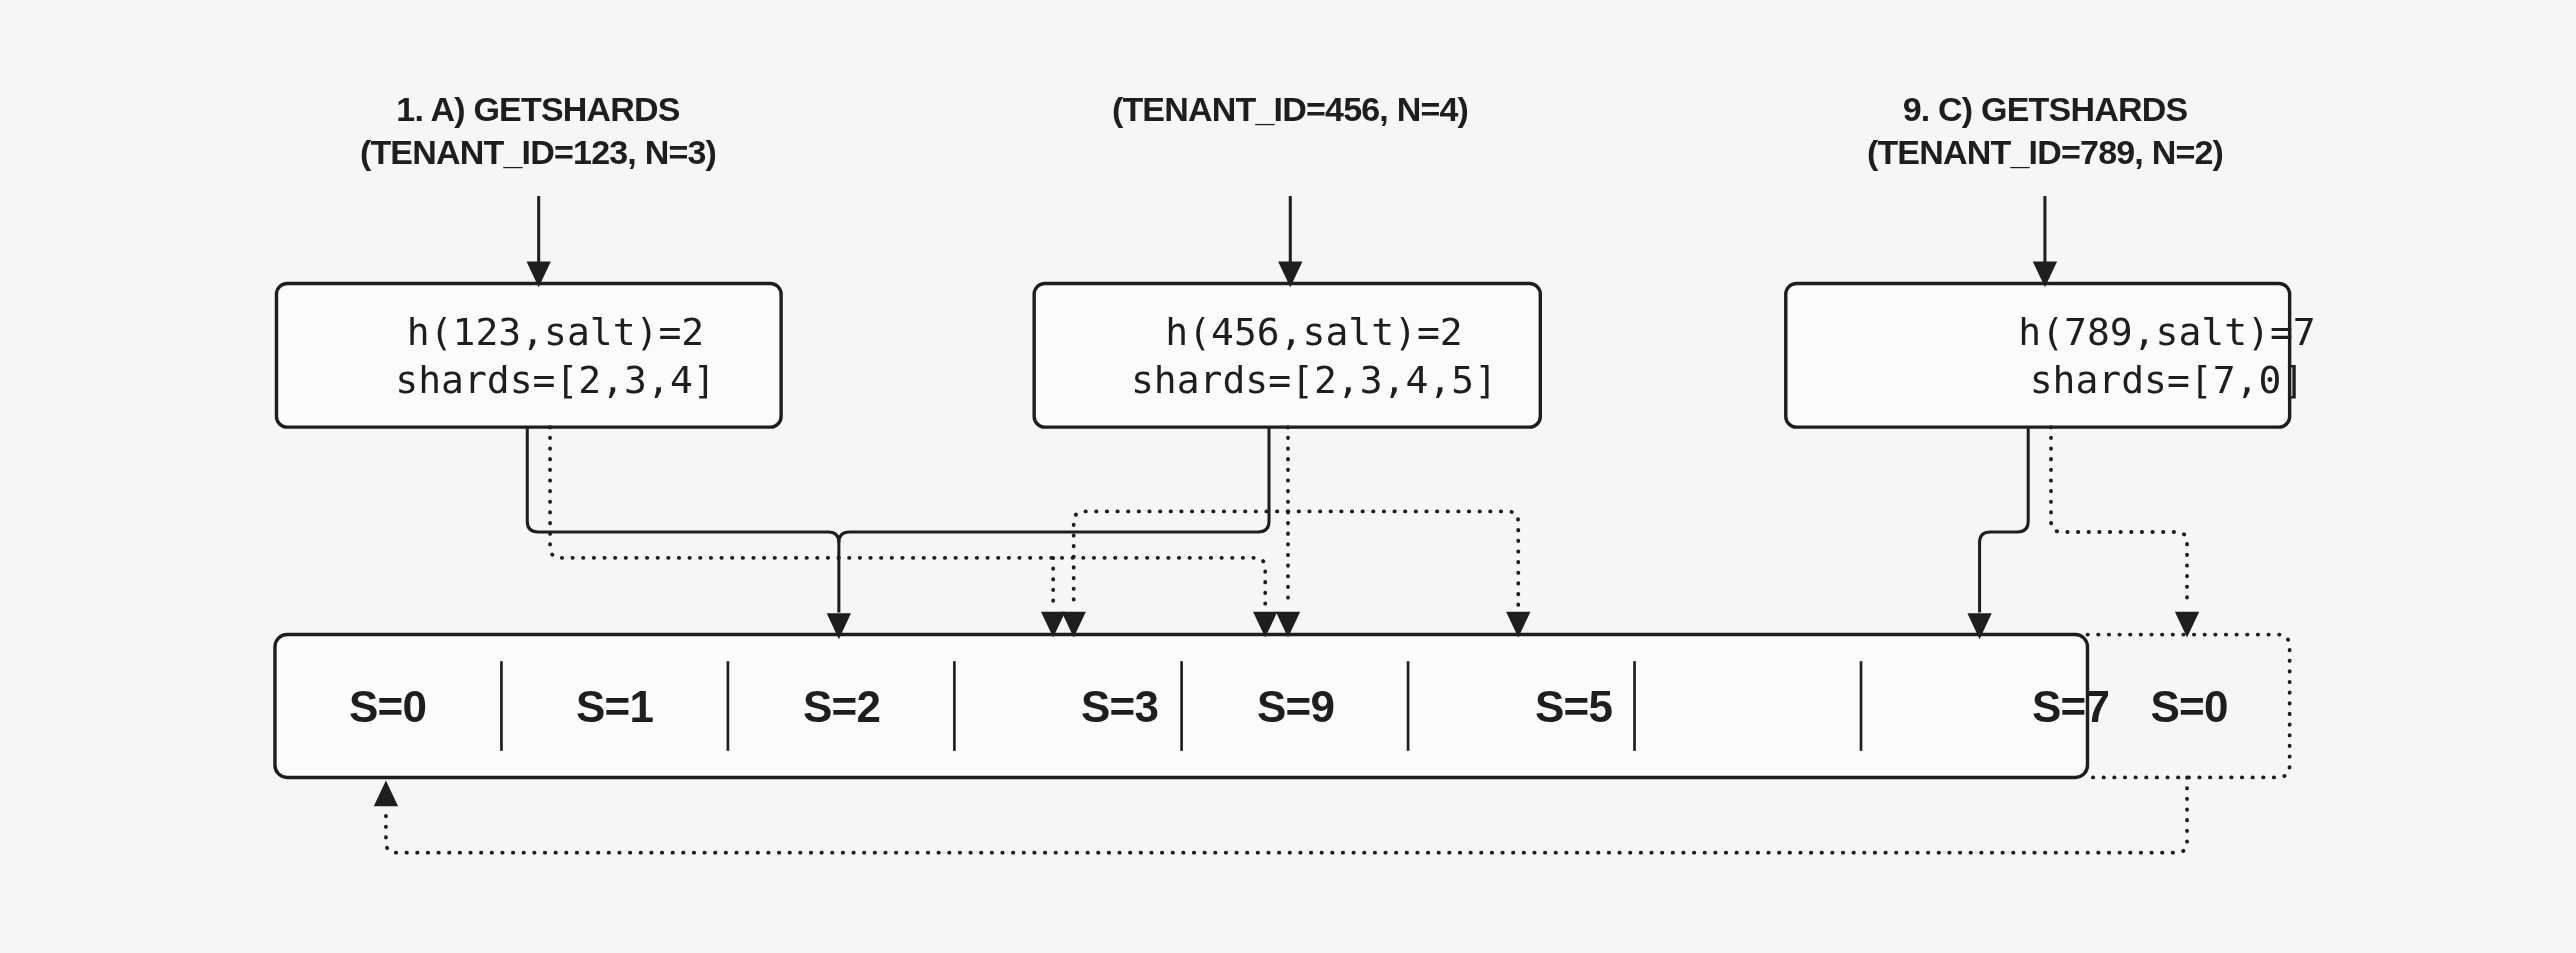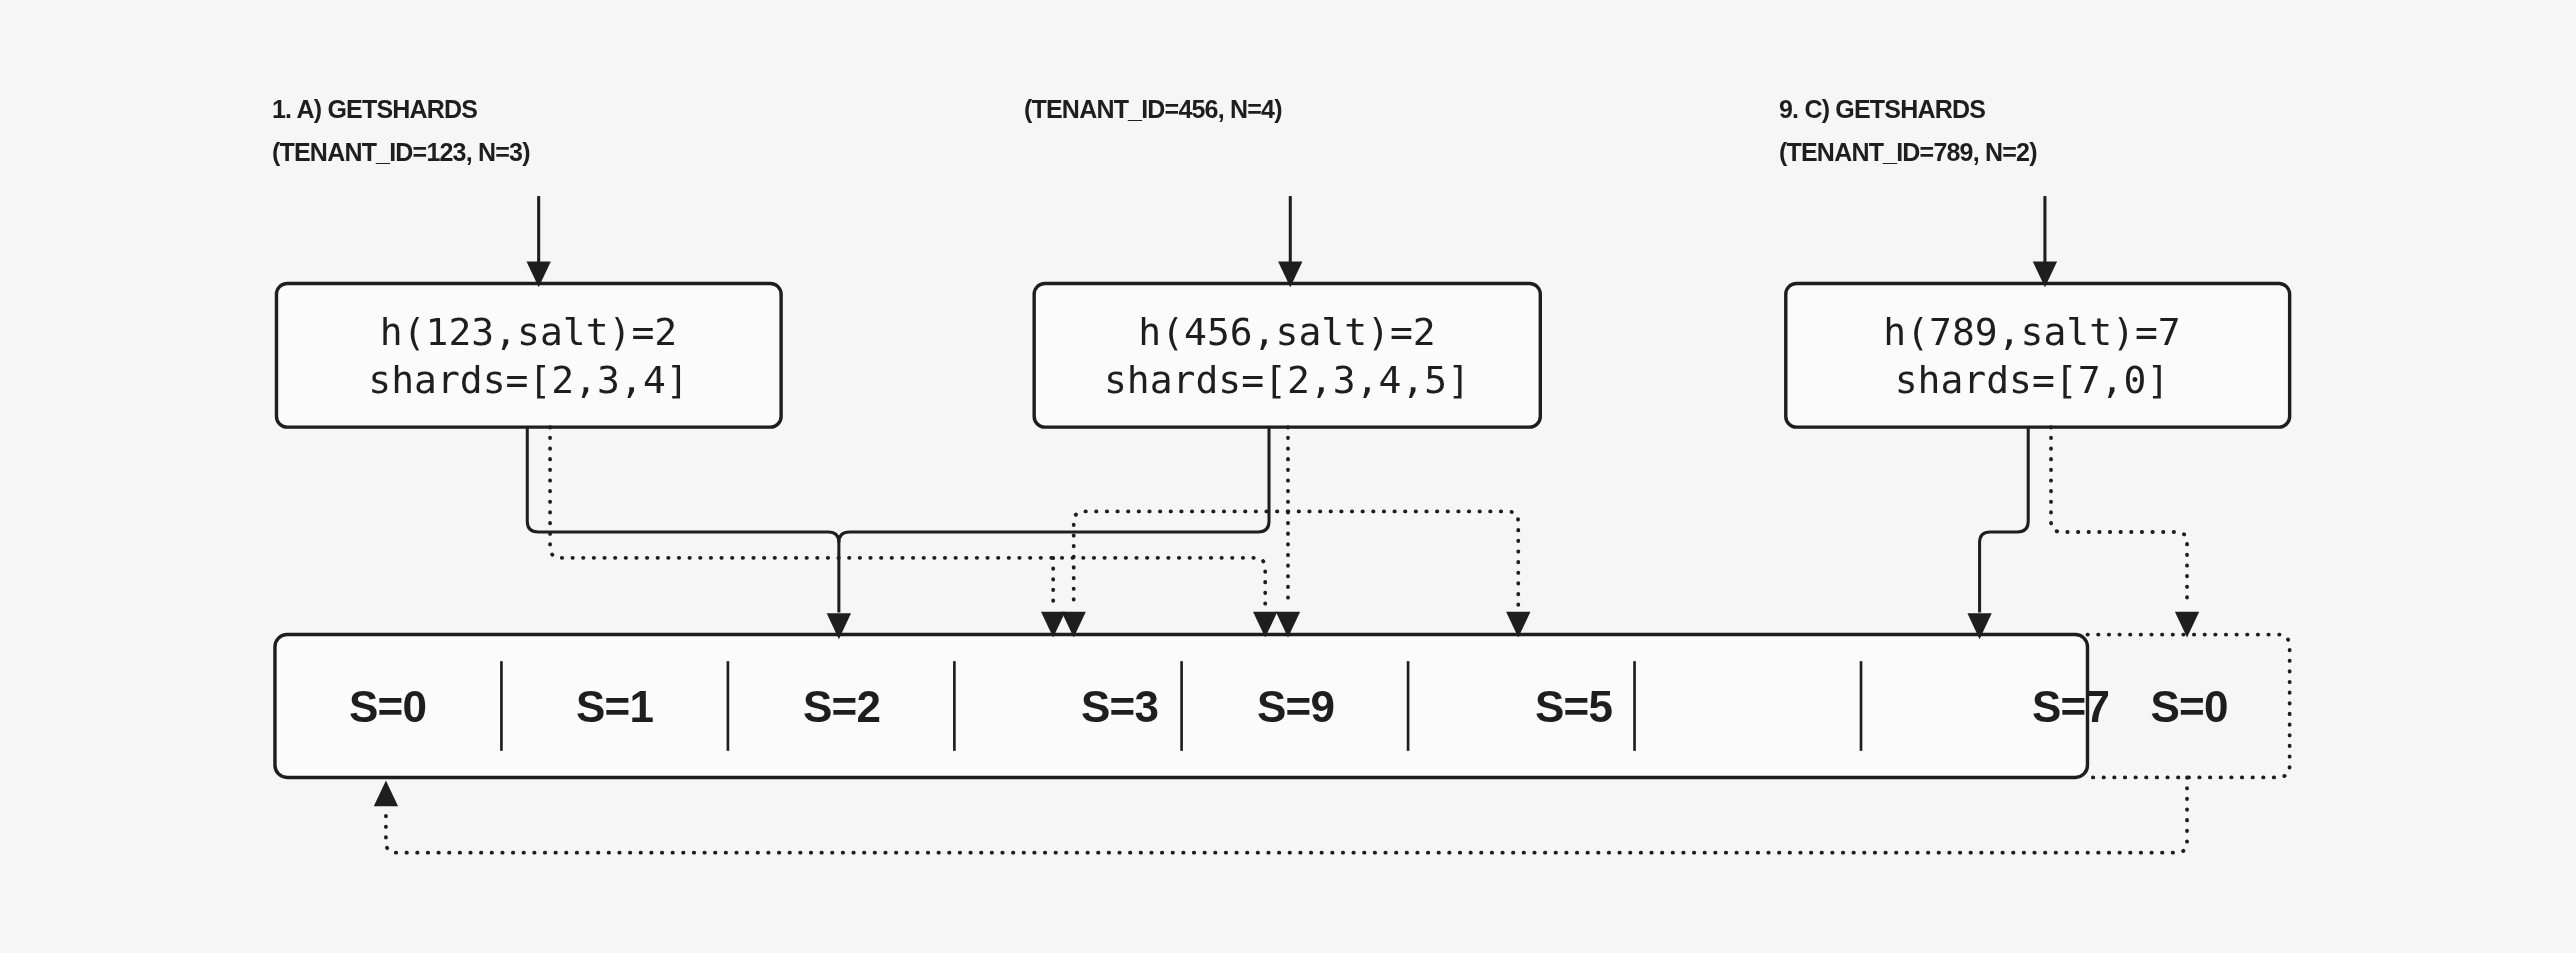--- a/index.html
+++ b/index.html
@@ -7,34 +7,35 @@
     position:relative;
     width:2576px;height:953px;
     background:#f6f6f6;
     font-family:"Liberation Sans", sans-serif;
     overflow:hidden;
   }
   .stage svg{position:absolute;left:0;top:0;}
   .call-label{
     position:absolute;
     width:532px;top:88px;
-    text-align:left;
+    text-align:center;
     font-weight:bold;
-    font-size:25px;line-height:43px;
+    font-size:34px;line-height:43px;
     letter-spacing:-0.8px;
     color:#1e1e1e;
   }
   .box-text{
     position:absolute;top:284px;height:144px;
     display:flex;flex-direction:column;
     align-items:center;justify-content:center;
     font-family:"DejaVu Sans Mono", monospace;
     font-size:38px;line-height:48px;
     color:#1e1e1e;
     white-space:nowrap;
+    padding-left:27px;
   }
   .cell{
     position:absolute;top:635px;height:143px;width:227px;
     display:flex;align-items:center;justify-content:center;
     font-weight:bold;font-size:44px;letter-spacing:-0.8px;
     color:#1e1e1e;
   }
   .ghost{width:202px;}
 </style>
 </head>
@@ -121,21 +122,21 @@
   </div>
 
   <div class="box-text" style="left:276px;width:505px">
     <div>h(123,salt)=2</div>
     <div>shards=[2,3,4]</div>
   </div>
   <div class="box-text" style="left:1034px;width:506px">
     <div>h(456,salt)=2</div>
     <div>shards=[2,3,4,5]</div>
   </div>
-  <div class="box-text" style="left:1780px;width:504px">
+  <div class="box-text" style="left:1888px;width:504px">
     <div>h(789,salt)=7</div>
     <div>shards=[7,0]</div>
   </div>
 
   <div class="cell" style="left:274px">S=0</div>
   <div class="cell" style="left:501px">S=1</div>
   <div class="cell" style="left:728px">S=2</div>
   <div class="cell" style="left:1006px">S=3</div>
   <div class="cell" style="left:1182px">S=9</div>
   <div class="cell" style="left:1460px">S=5</div>

